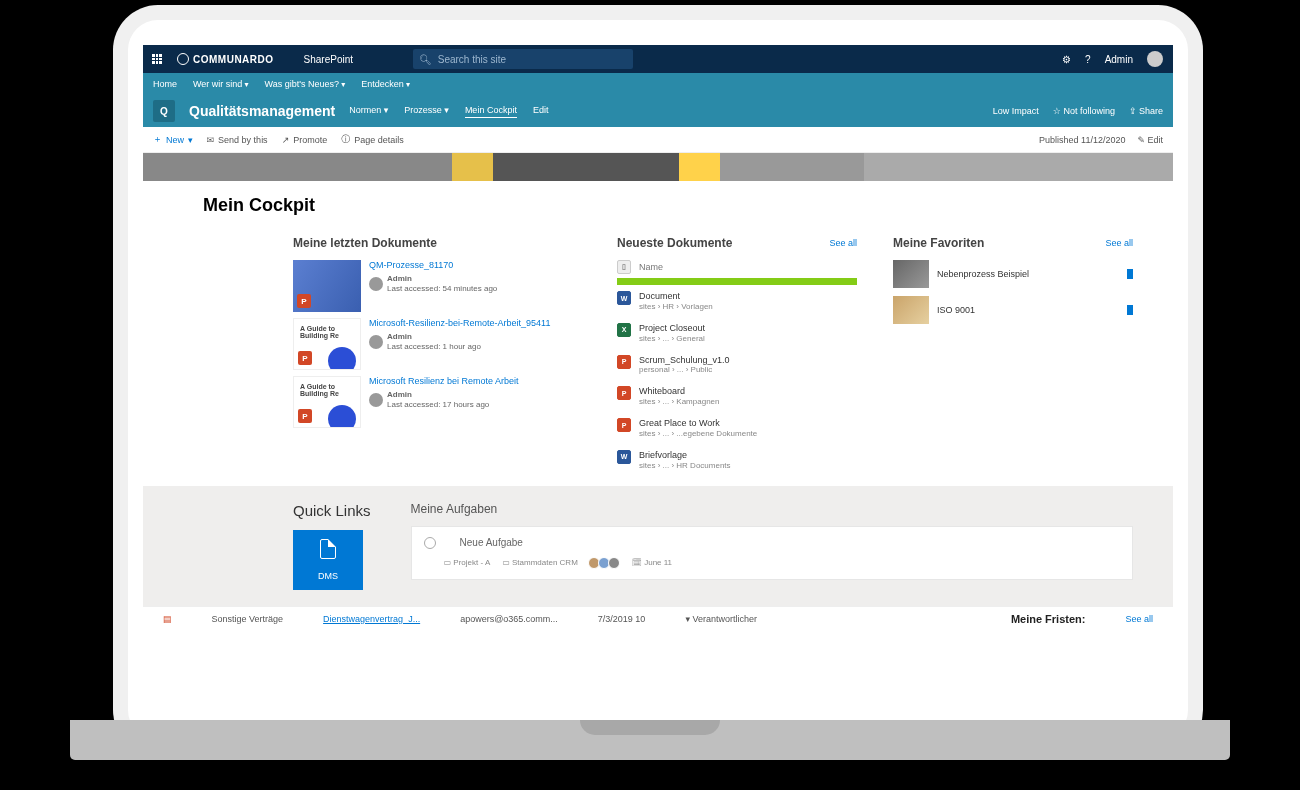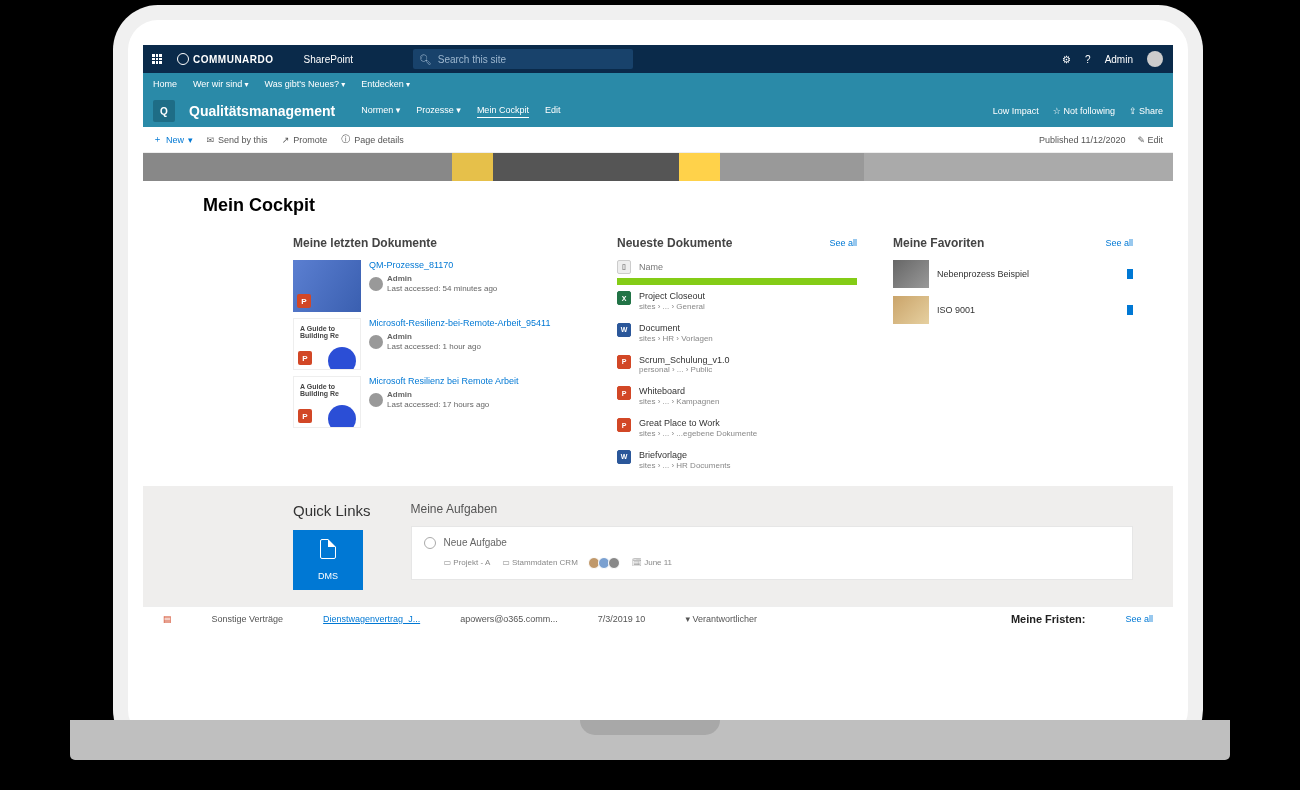--- a/index.html
+++ b/index.html
@@ -22,21 +22,21 @@
   .avatar{width:16px;height:16px;border-radius:50%;background:#ccc}
 
   
   .hubnav{height:22px;background:#2a8aa8;display:flex;align-items:center;gap:16px;padding:0 10px;color:#fff;font-size:9px}
   .hubnav .chev::after{content:" \25BE";font-size:8px}
 
   
   .sitehdr{height:32px;background:#2a8aa8;display:flex;align-items:center;color:#fff;padding:0 10px;gap:14px}
   .site-logo{width:22px;height:22px;background:#1e6d86;border-radius:2px;display:flex;align-items:center;justify-content:center;font-weight:bold}
   .site-title{font-size:14px;font-weight:600}
-  .sitenav{display:flex;gap:16px;font-size:9px;margin-left:12px}
+  .sitenav{display:flex;gap:16px;font-size:9px;margin-left:0}
   .sitenav .active{border-bottom:1px solid #fff;padding-bottom:2px}
   .site-right{margin-left:auto;display:flex;gap:14px;font-size:9px}
 
   
   .cmdbar{height:26px;background:#fff;border-bottom:1px solid #eee;display:flex;align-items:center;padding:0 10px;gap:14px;font-size:9px;color:#555}
   .cmdbar .cmd{display:flex;align-items:center;gap:4px}
   .cmd-right{margin-left:auto;display:flex;gap:12px;align-items:center}
 
   
   .hero{height:28px;background:linear-gradient(90deg,#888 0 30%,#e6c04a 30% 34%,#555 34% 52%,#ffd24a 52% 56%,#999 56% 70%,#aaa 70% 100%)}
@@ -88,21 +88,21 @@
   
   .lower{background:#efeeed;display:flex;padding:16px 40px 16px 150px;gap:40px}
   .ql-title{font-size:15px;font-weight:400;color:#333;margin-bottom:11px}
   .ql-tile{width:70px;height:60px;background:#0078d4;color:#fff;display:flex;flex-direction:column;align-items:center;justify-content:center;gap:12px;font-size:9px}
   .ql-ic{width:16px;height:20px;border:1.5px solid #fff;border-radius:2px;position:relative}
   .ql-ic::after{content:"";position:absolute;right:-1px;top:-1px;border-width:4px;border-style:solid;border-color:#0078d4 #0078d4 #fff #fff}
 
   .tasks{flex:1}
   .task-title{font-size:12px;color:#555;margin-bottom:10px}
   .task-card{background:#fff;border:1px solid #e6e6e6;padding:10px 12px;margin-bottom:8px}
-  .task-hd{display:flex;align-items:center;gap:8px;margin-bottom:8px}
+  .task-hd{display:flex;align-items:center;gap:24px;margin-bottom:8px}
   .task-radio{width:12px;height:12px;border:1.5px solid #aaa;border-radius:50%}
   .task-name{font-size:10px;color:#666}
   .task-tags{display:flex;gap:12px;align-items:center;padding-left:20px;font-size:8px;color:#888}
   .task-tags .avs{display:flex}
   .task-tags .avs span{width:12px;height:12px;border-radius:50%;background:#c0986a;margin-left:-2px;border:1px solid #fff}
 
   
   .bottomstrip{background:#fff;display:flex;align-items:center;padding:6px 20px;gap:40px;font-size:9px;color:#555;border-top:1px solid #eee}
   .bottomstrip .link{color:#0078d4;text-decoration:underline}
   .bottomstrip .right{margin-left:auto;display:flex;gap:40px;align-items:center}
@@ -237,31 +237,31 @@
         <div class="sect-head">
           <span class="sect-title" style="margin-bottom:0;font-weight:700">Neueste Dokumente</span>
           <span class="see-all">See all</span>
         </div>
         <div class="doclist-hd">
           <span class="ficon fi-g">▯</span>
           <span>Name</span>
         </div>
         <div id="newest-list">
               <div class="docrow">
+                <span class="ficon fi-w">W</span>
+    <div>
+                  <div class="dn">Document</div>
+                  <div class="dp">sites › HR › Vorlagen</div>
+                </div>
+              </div>
+              <div class="docrow">
                 <span class="ficon fi-x">X</span>
     <div>
                   <div class="dn">Project Closeout</div>
                   <div class="dp">sites › ... › General</div>
-                </div>
-              </div>
-              <div class="docrow">
-                <span class="ficon fi-w">W</span>
-    <div>
-                  <div class="dn">Document</div>
-                  <div class="dp">sites › HR › Vorlagen</div>
                 </div>
               </div>
               <div class="docrow">
                 <span class="ficon fi-p">P</span>
     <div>
                   <div class="dn">Scrum_Schulung_v1.0</div>
                   <div class="dp">personal › ... › Public</div>
                 </div>
               </div>
               <div class="docrow">

